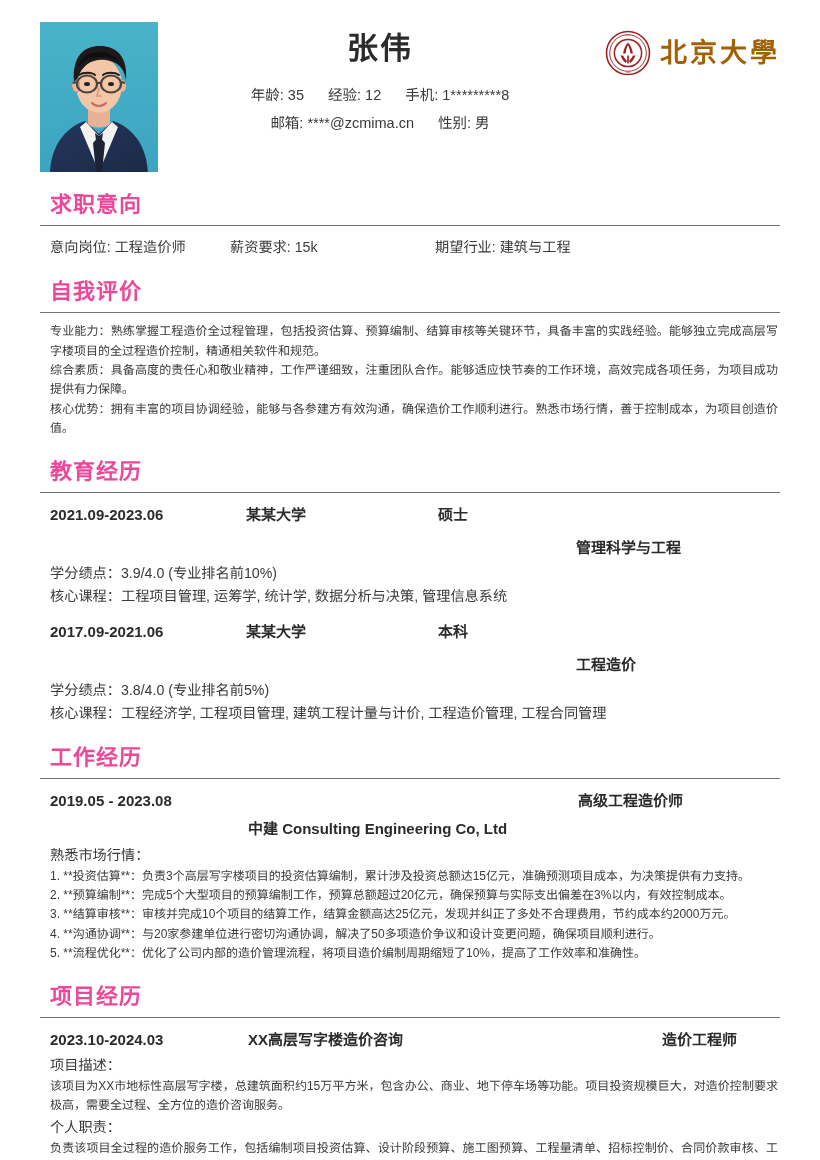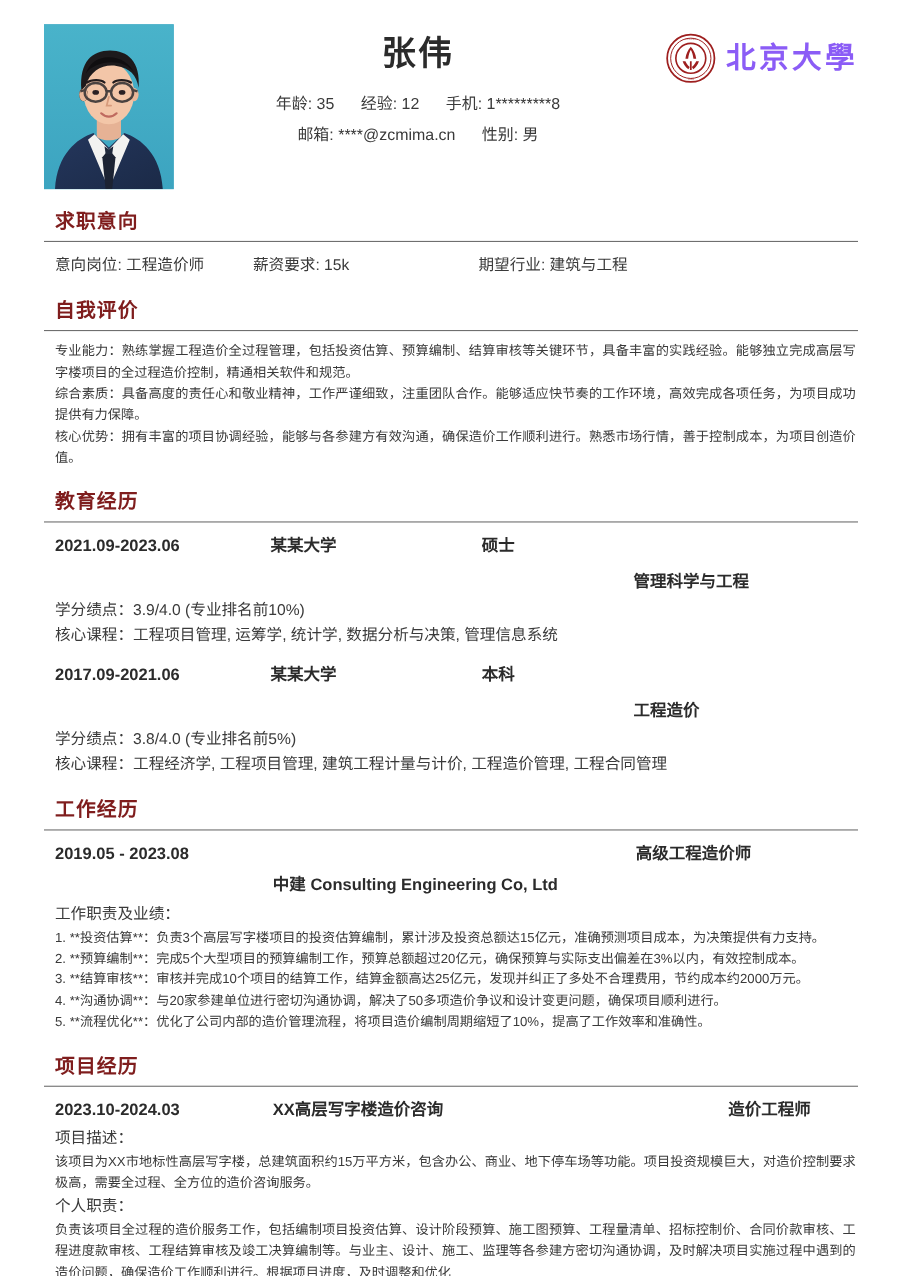--- a/index.html
+++ b/index.html
@@ -82,23 +82,23 @@
     font-weight: bold;
     font-size: 27px;
     letter-spacing: 3px;
     line-height: 1;
     white-space: nowrap;
   }
 
   
   .section { margin-top: 14px; }
   .section-title {
-    font-size: 18px;
+    font-size: 22px;
     font-weight: bold;
-    color: #7f1d1d;
+    color: #ec4899;
     padding: 0 0 7px 10px;
     letter-spacing: 1px;
   }
   .section-rule {
     height: 1px;
     background: #6f6f6f;
     width: 100%;
     margin-bottom: 9px;
   }
 
@@ -258,21 +258,21 @@
             <path d="M15.6 25.6 C16.6 28.6 18.4 31.2 20.8 33 L22 30.9 C20.2 29.4 18.9 27.6 18.1 25.6 Z"></path>
             <path d="M30.4 25.6 L27.9 25.6 C27.1 27.6 25.8 29.4 24 30.9 L25.2 33 C27.6 31.2 29.4 28.6 30.4 25.6 Z"></path>
             <path d="M22.2 25.6 L23.8 25.6 L23.8 33.6 L22.2 33.6 Z"></path>
           </g>
           <g fill="#9e1f1f" font-size="2.6" font-family="Liberation Serif, serif">
             <text x="23" y="6.4" text-anchor="middle">PEKING</text>
             <text x="23" y="42.6" text-anchor="middle">1898</text>
           </g>
         </svg>
       </span>
-      <span class="school-name" style="color:#8b5cf6">北京大學</span>
+      <span class="school-name" style="color:#a16207">北京大學</span>
     </div>
   </div>
 
   <div class="section">
     <div class="section-title">求职意向</div>
     <div class="section-rule"></div>
     <div class="intent-row">
       <span class="intent-cell">
         <span>意向岗位:</span>
         <span>工程造价师</span>
@@ -326,21 +326,21 @@
   <div class="section">
     <div class="section-title">工作经历</div>
     <div class="section-rule"></div>
 
     <div class="entry">
       <div class="entry-head work">
         <span class="eh-date">2019.05 - 2023.08</span>
         <span class="eh-org">中建 Consulting Engineering Co, Ltd</span>
         <span class="eh-deg">高级工程造价师</span>
       </div>
-      <div class="line">工作职责及业绩：</div>
+      <div class="line">熟悉市场行情：</div>
       <div class="bullets">
         <div class="para">1. **投资估算**：负责3个高层写字楼项目的投资估算编制，累计涉及投资总额达15亿元，准确预测项目成本，为决策提供有力支持。</div>
         <div class="para">2. **预算编制**：完成5个大型项目的预算编制工作，预算总额超过20亿元，确保预算与实际支出偏差在3%以内，有效控制成本。</div>
         <div class="para">3. **结算审核**：审核并完成10个项目的结算工作，结算金额高达25亿元，发现并纠正了多处不合理费用，节约成本约2000万元。</div>
         <div class="para">4. **沟通协调**：与20家参建单位进行密切沟通协调，解决了50多项造价争议和设计变更问题，确保项目顺利进行。</div>
         <div class="para">5. **流程优化**：优化了公司内部的造价管理流程，将项目造价编制周期缩短了10%，提高了工作效率和准确性。</div>
       </div>
     </div>
   </div>
 

